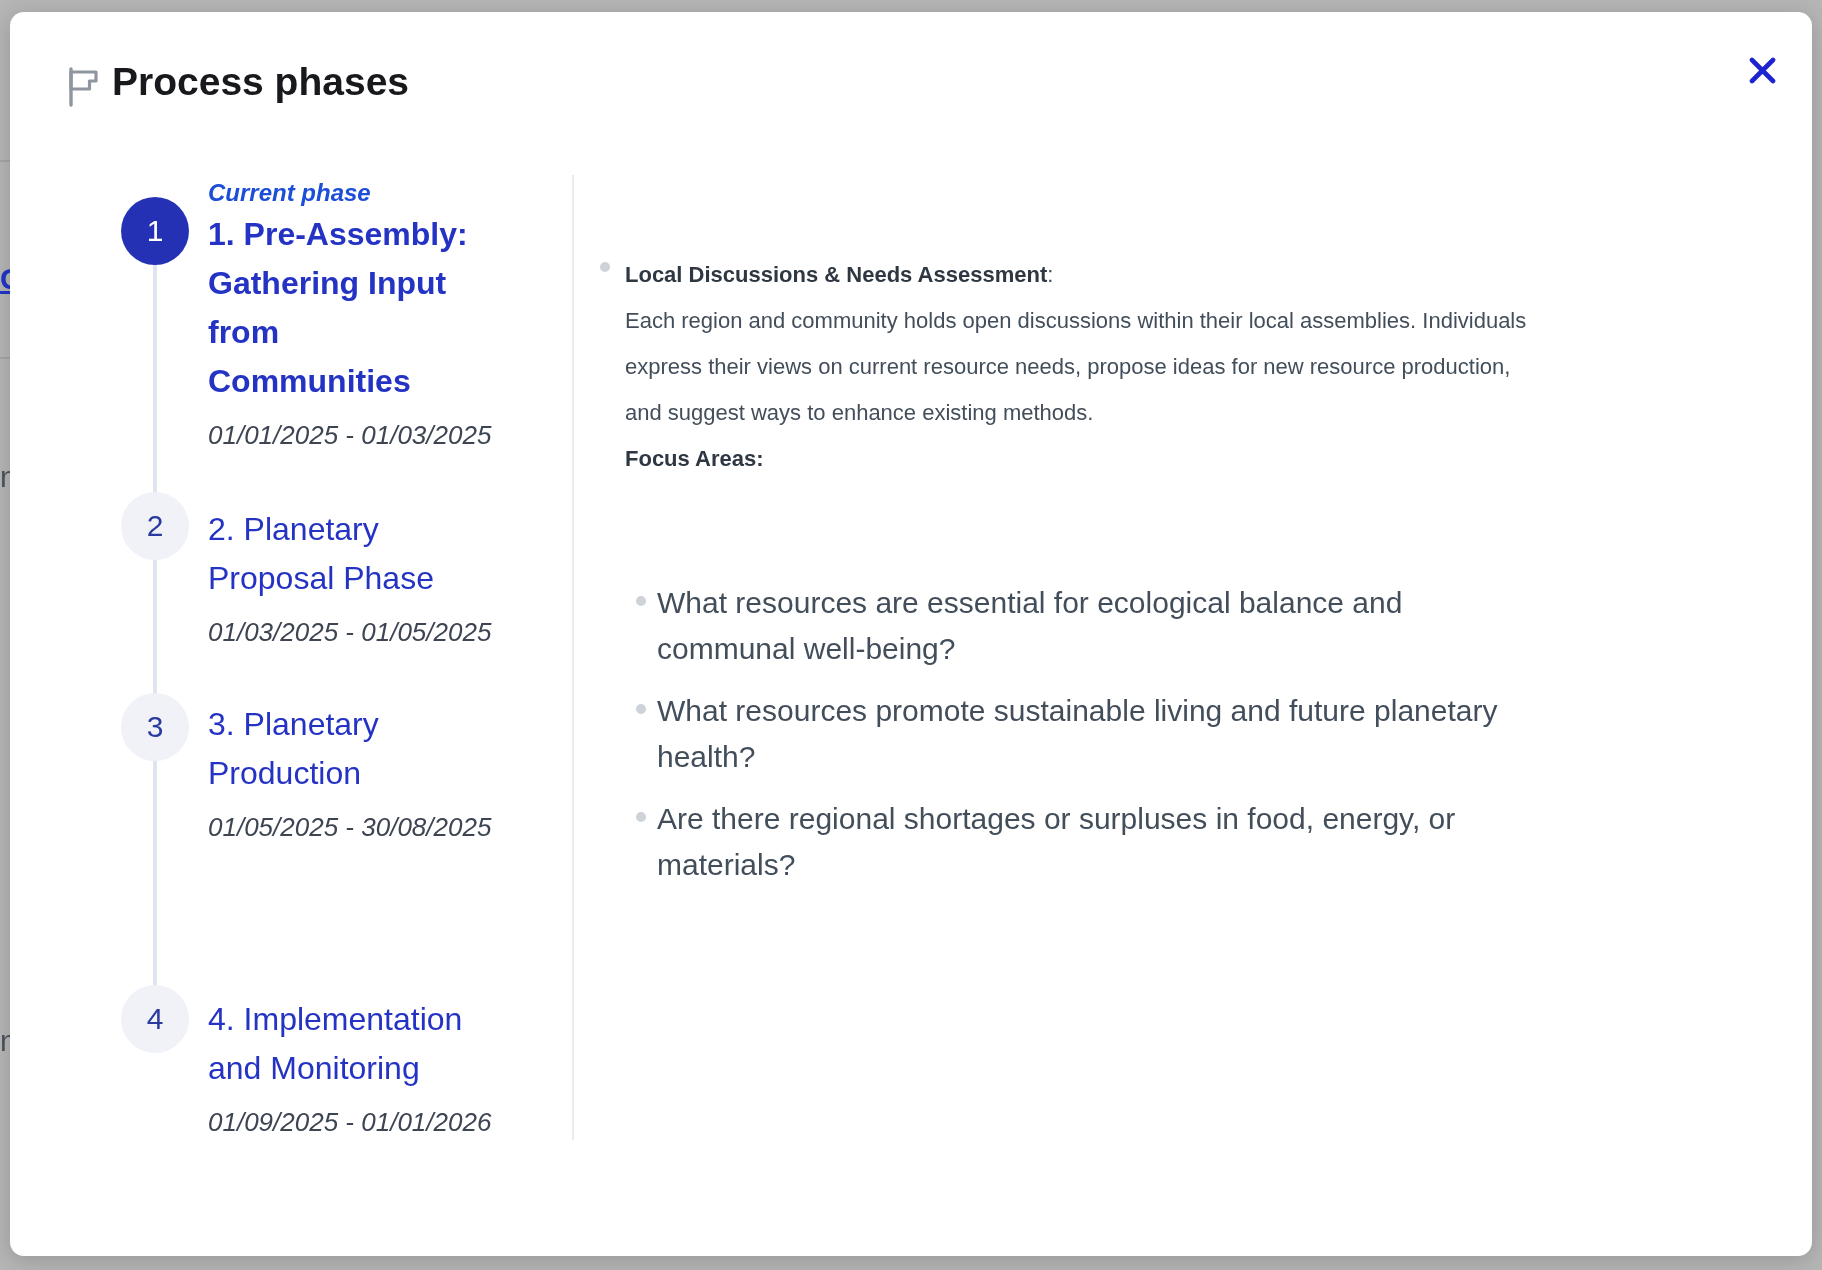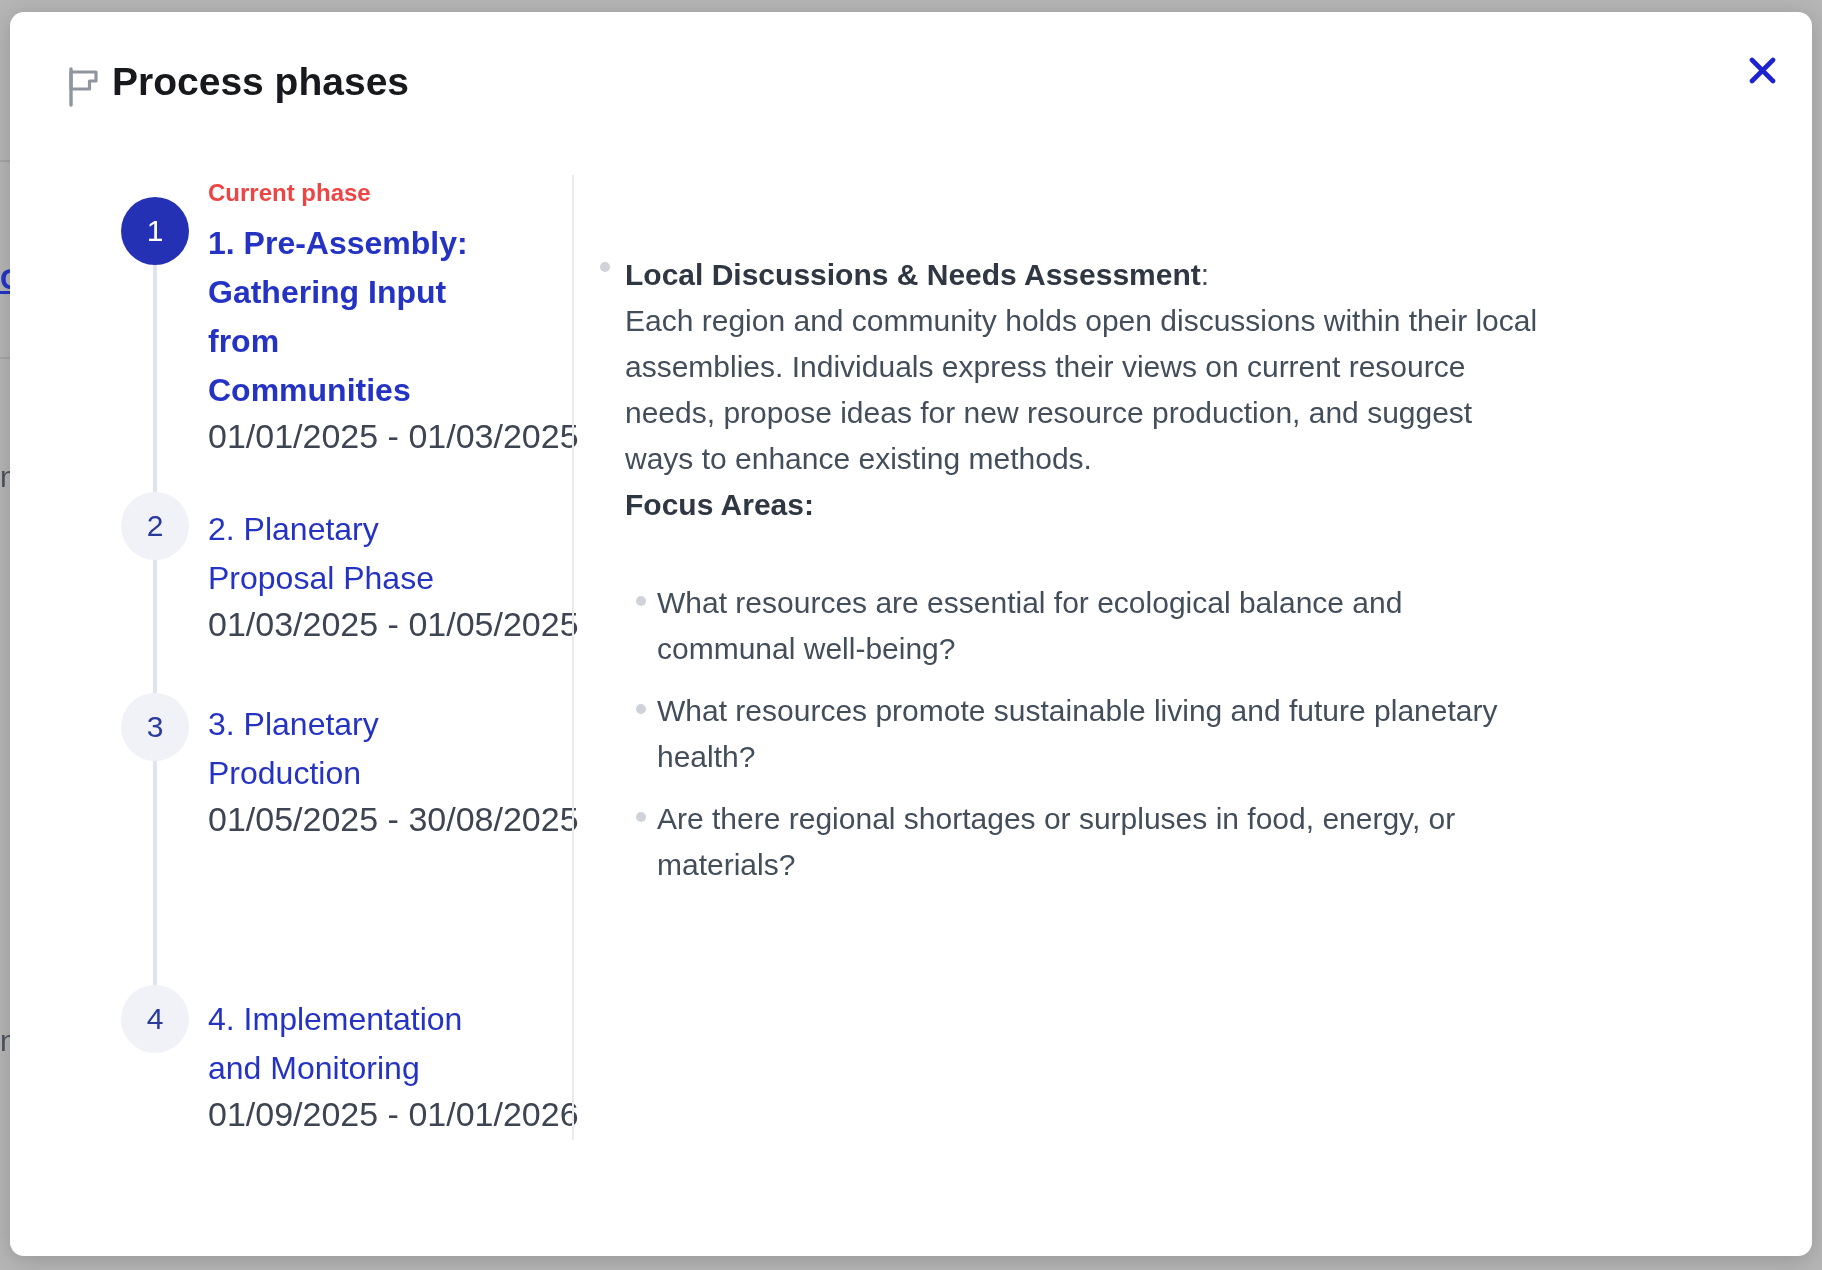--- a/index.html
+++ b/index.html
@@ -23,31 +23,31 @@
              cursor:pointer;display:flex;align-items:center;justify-content:center;padding:0;}
 
   
   .connector{position:absolute;left:143px;top:220px;width:4px;height:786px;background:#dfe4f0;}
   .phase-row{position:absolute;left:101px;width:400px;}
   .phase-circle{position:absolute;left:10px;width:68px;height:68px;border-radius:50%;
                 display:flex;align-items:center;justify-content:center;font-size:30px;}
   .phase-circle.current{background:#2531b5;color:#ffffff;}
   .phase-circle.upcoming{background:#f0f2f8;color:#2b3a9d;}
   .phase-text{margin-left:97px;width:268px;}
-  .current-label{font-size:24px;font-weight:700;color:#ef4444;line-height:30px;margin-bottom:11px;}
+  .current-label{font-size:24px;font-style:italic;font-weight:700;color:#1d4ed8;line-height:30px;margin-bottom:2px;}
   .phase-title{display:block;font-size:32px;line-height:49px;color:#2433c4;text-decoration:none;font-weight:400;}
   .phase-title.current{font-weight:700;}
   .tl{display:block;}
-  .phase-dates{font-size:34px;line-height:34px;color:#3d4552;margin-top:4px;white-space:nowrap;}
+  .phase-dates{font-size:26px;line-height:34px;color:#3d4552;margin-top:12px;white-space:nowrap;font-style:italic;}
 
   .divider{position:absolute;left:562px;top:163px;width:2px;height:965px;background:#ebebeb;}
 
   
   .detail-item{position:absolute;left:590px;top:240px;width:945px;padding-left:25px;
-               font-size:30px;line-height:46px;color:#434e5b;}
+               font-size:22px;line-height:46px;color:#434e5b;}
   .dot{position:absolute;left:0;width:10px;height:10px;border-radius:50%;background:#ced3d9;}
   .detail-item > .dot{top:10px;}
   .bold{font-weight:700;color:#2e3742;}
   .questions{position:absolute;left:626px;top:544px;width:902px;margin-top:24px;}
   .question{position:relative;padding-left:21px;font-size:30px;line-height:46px;color:#434e5b;margin-bottom:16px;}
   .question .dot{top:16px;}
 </style>
 </head>
 <body>
 

